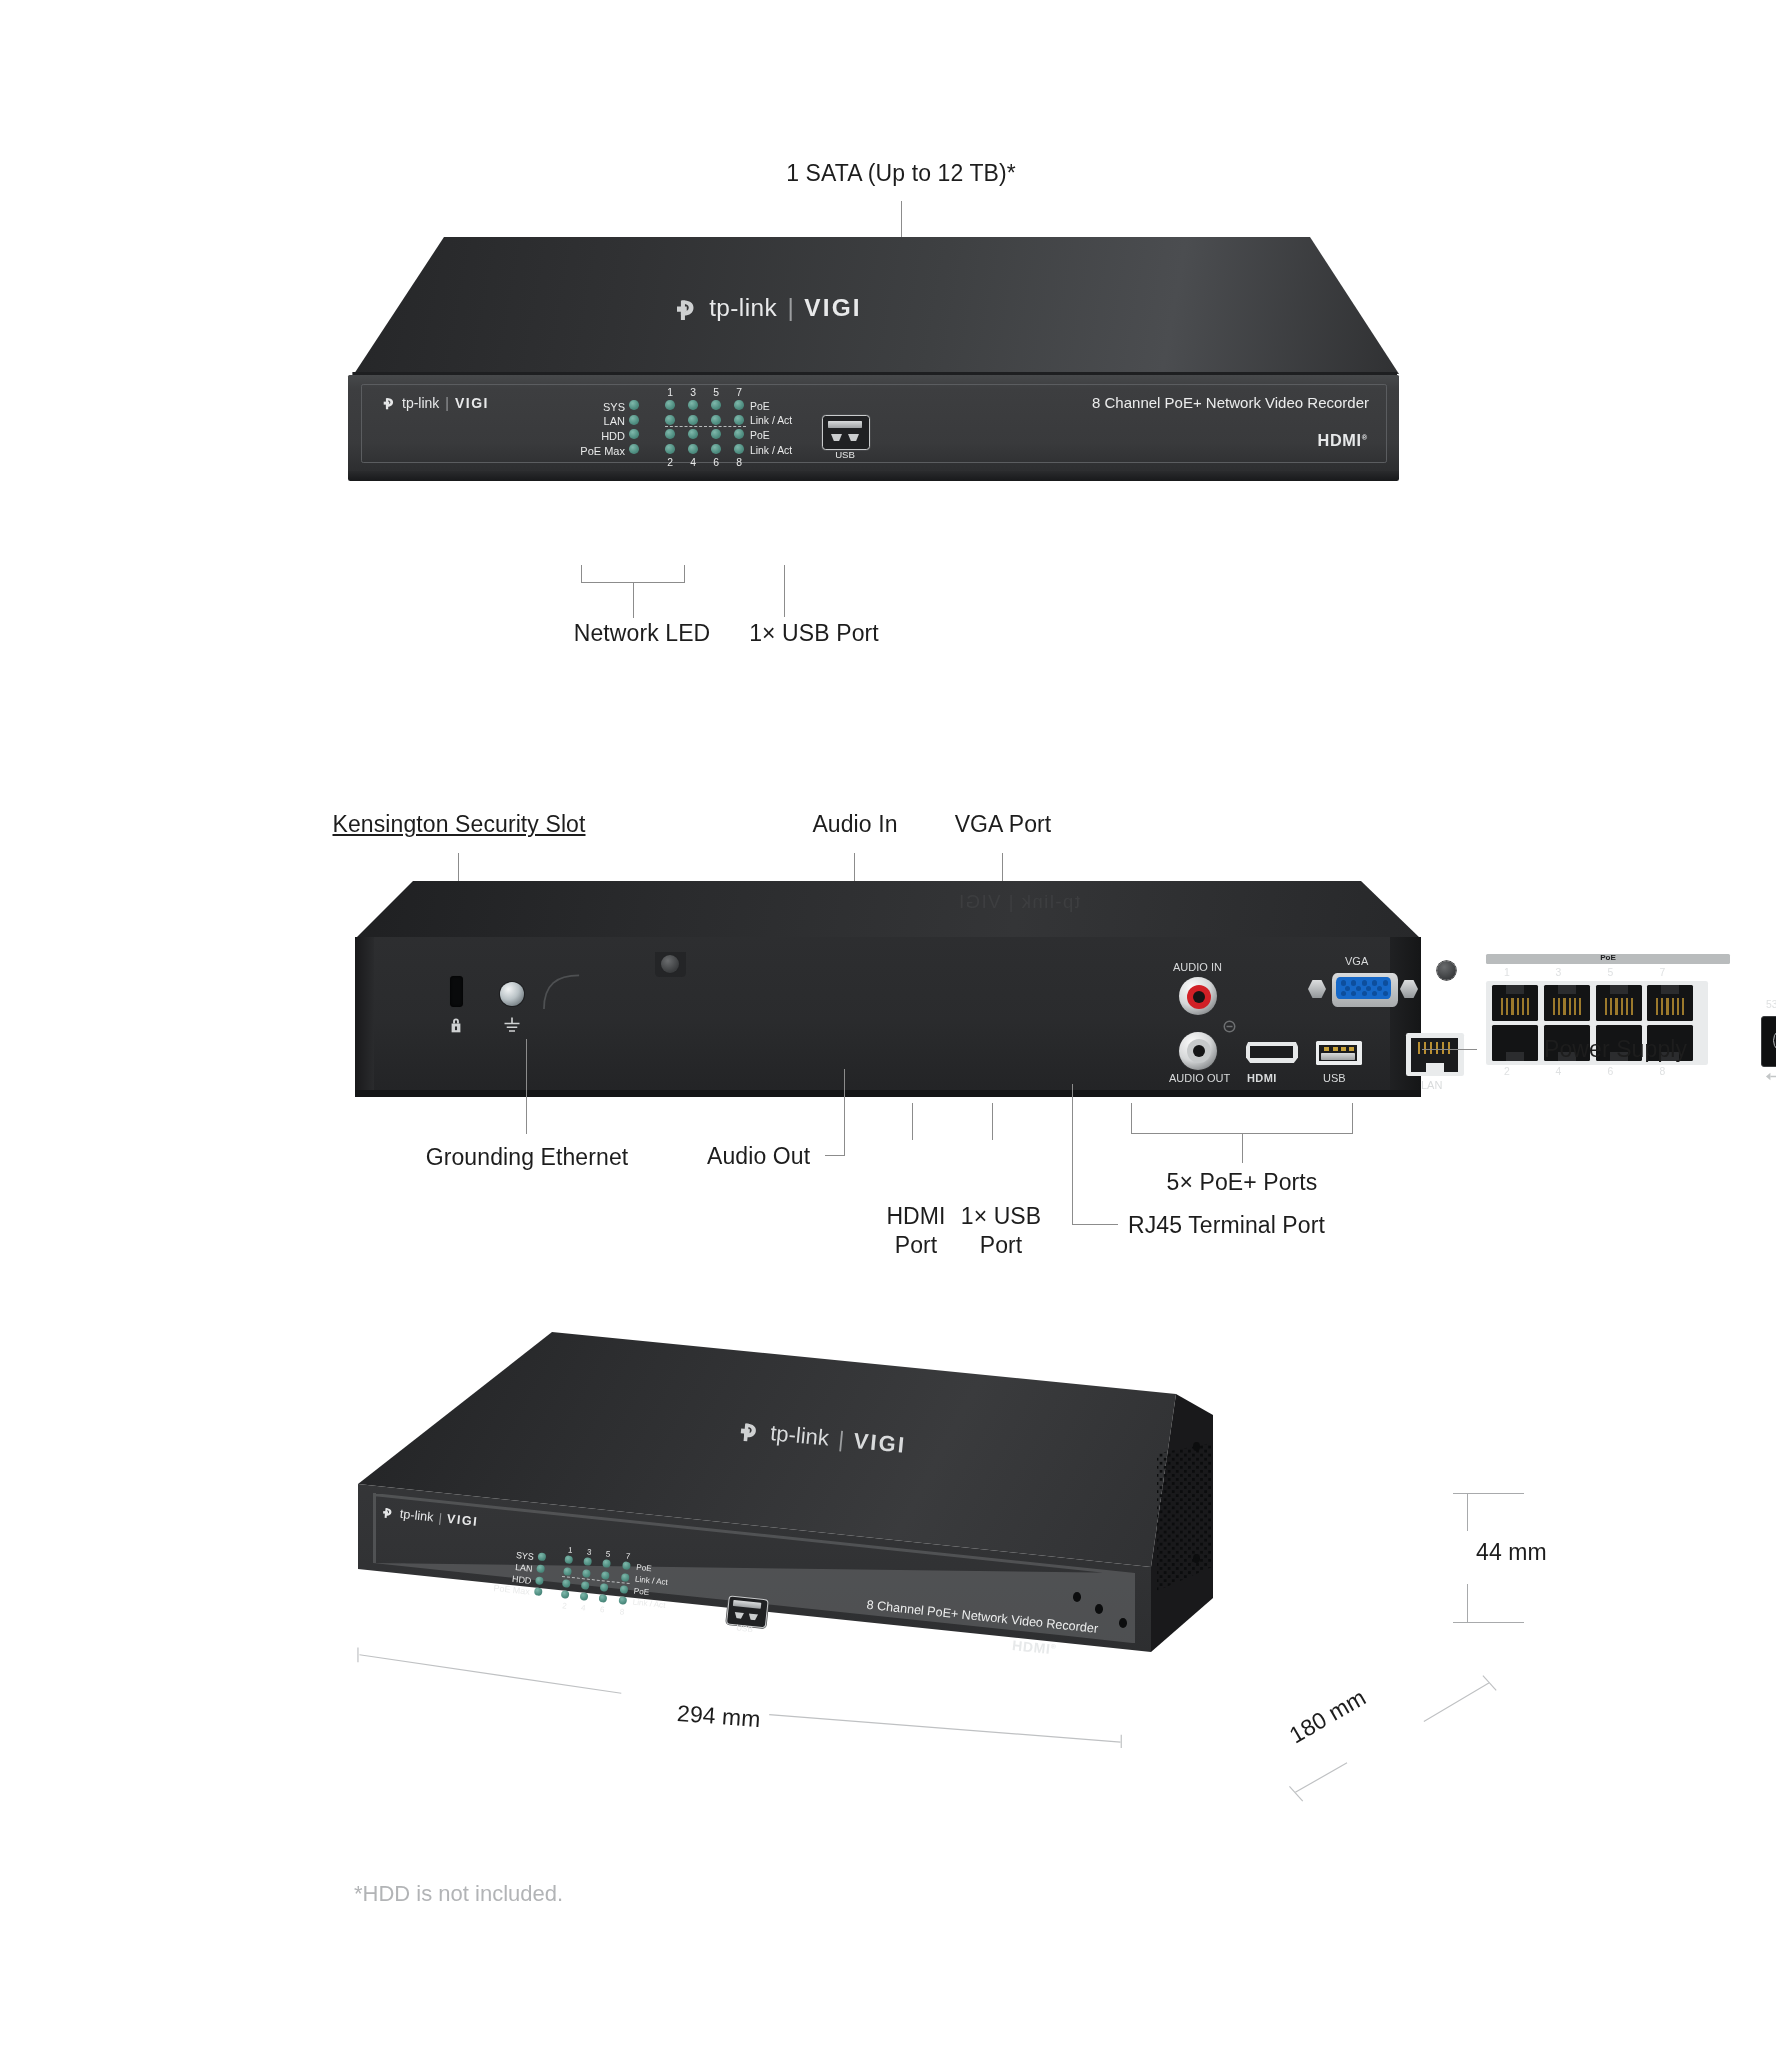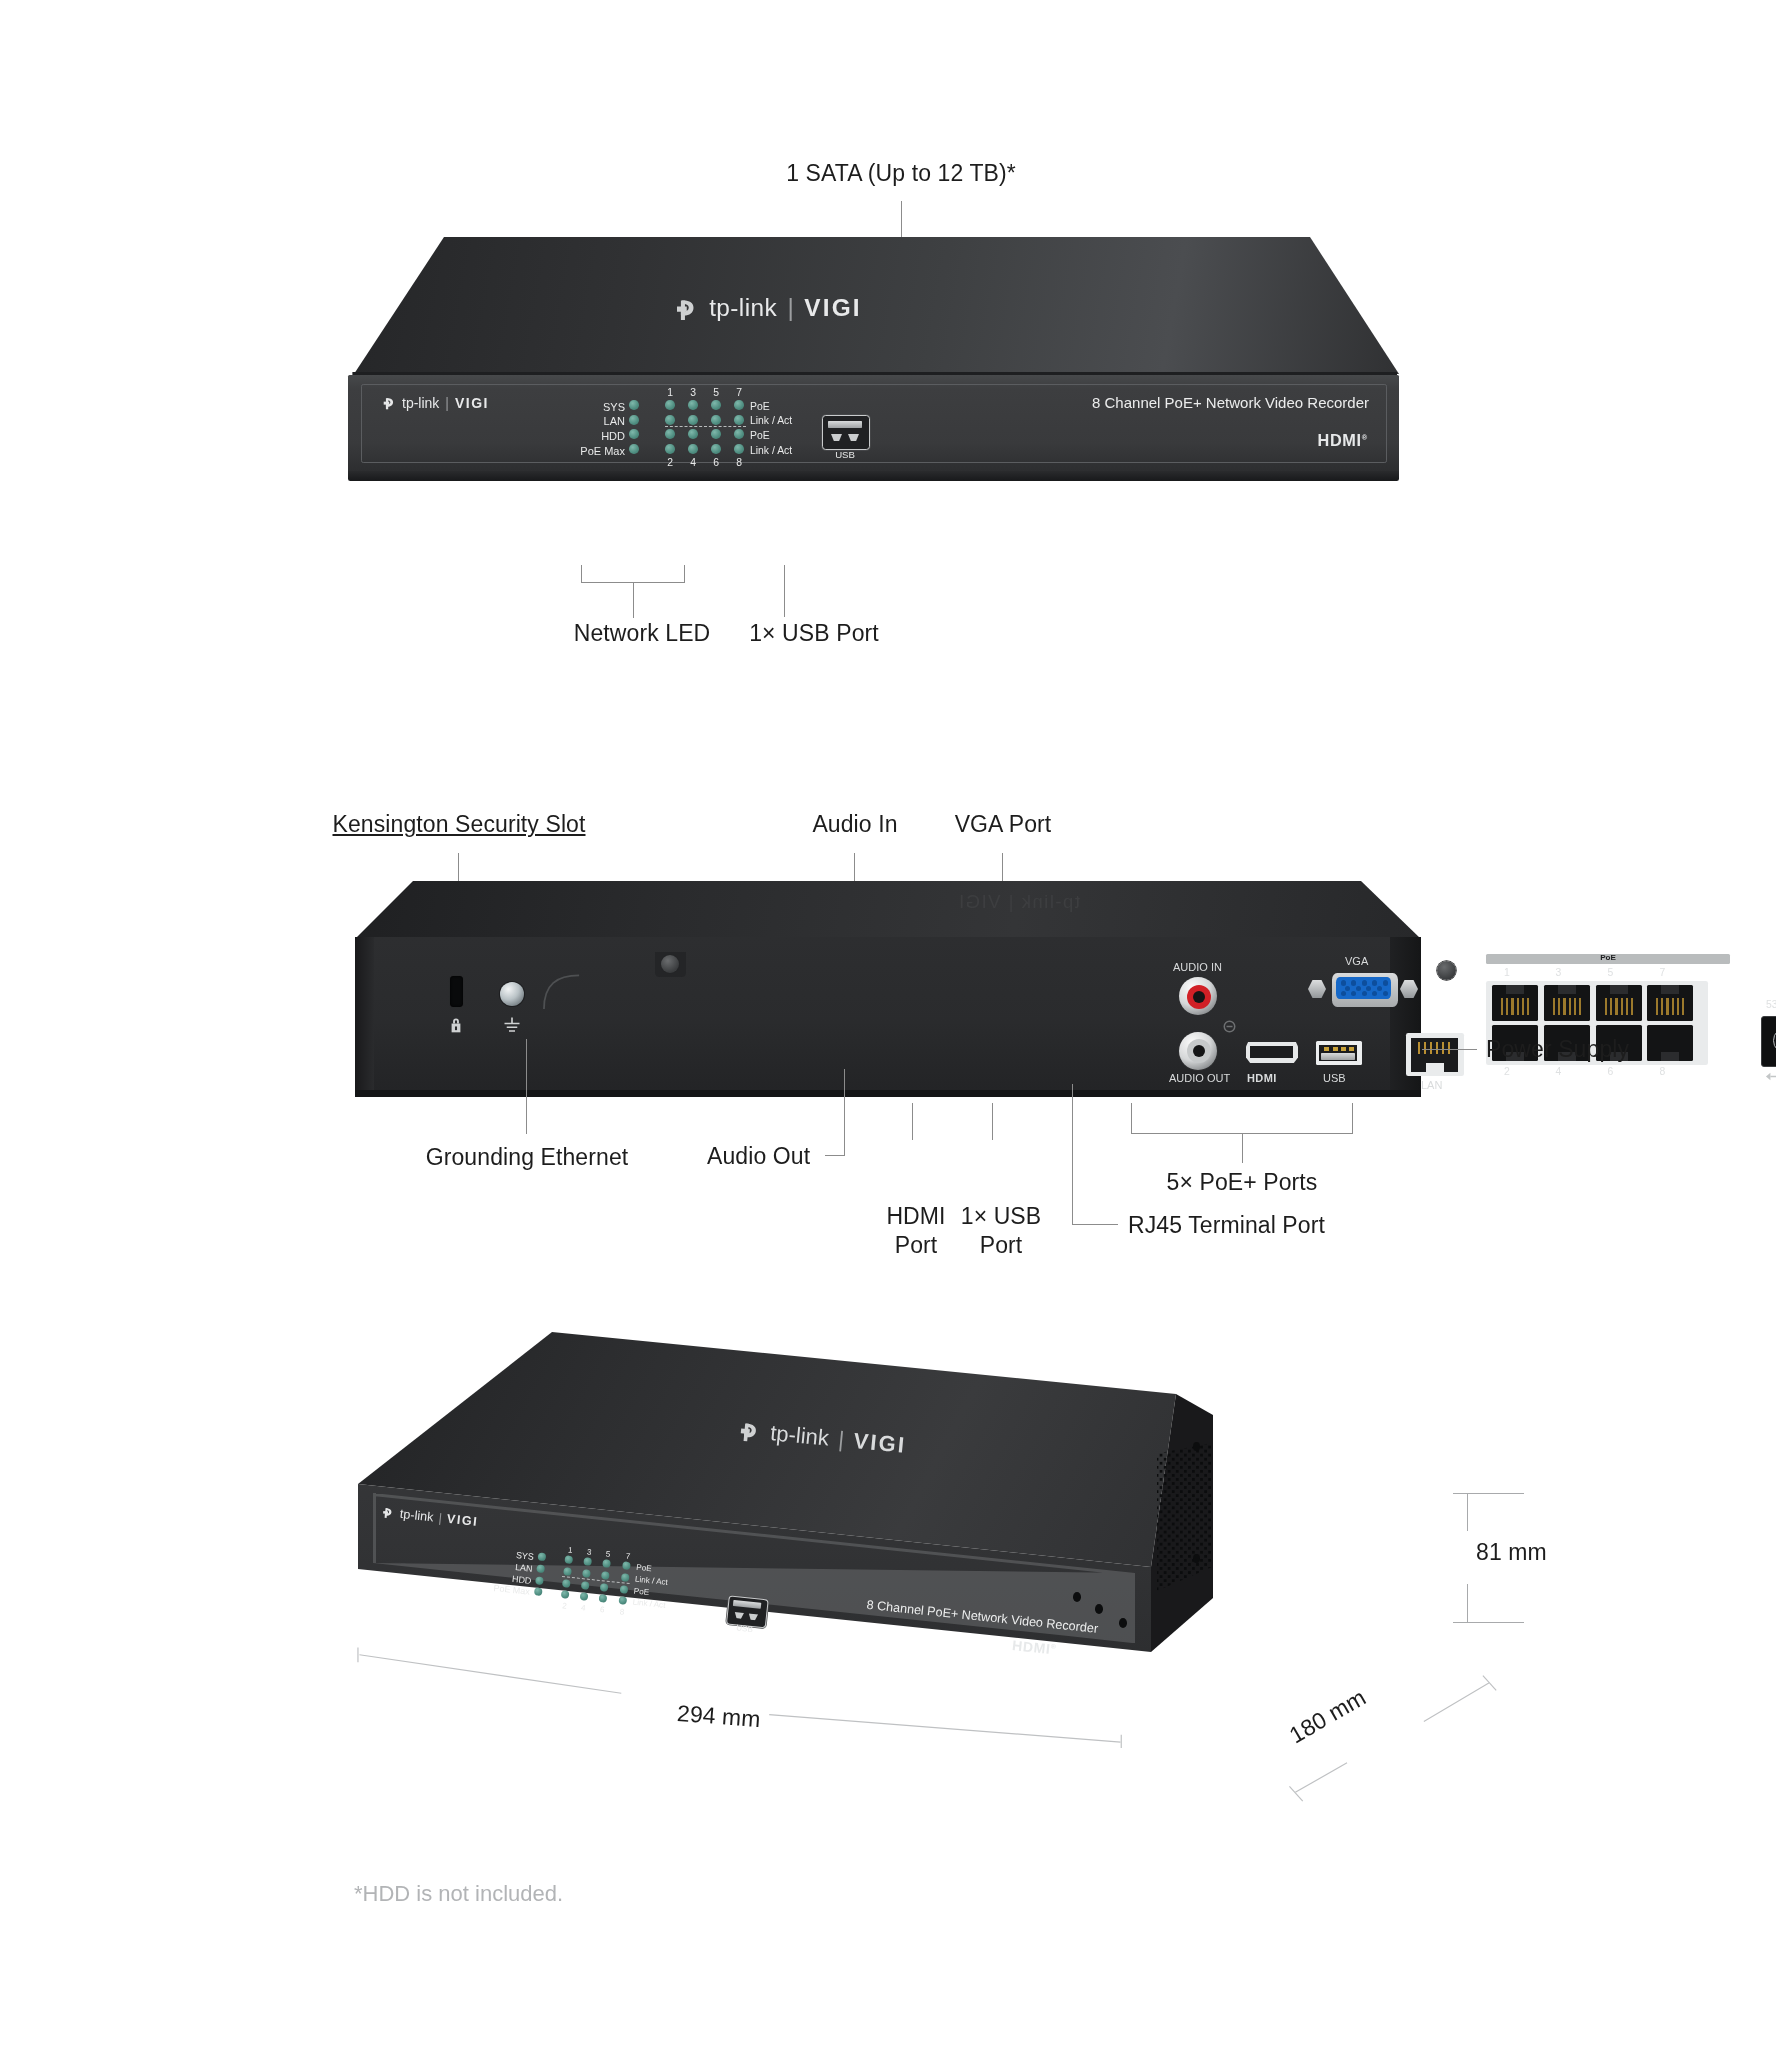--- a/index.html
+++ b/index.html
@@ -359,21 +359,21 @@
   </div>
   <svg class="abs" style="left:1405px;top:188px;" width="55" height="15" viewBox="0 0 74 20">
     <path d="M8 10l6-5v10zM66 10l-6-5v10z" fill="#c3c6c7"></path>
     <path d="M14 10h18M42 10h18" stroke="#c3c6c7" stroke-width="2"></path>
     <circle cx="37" cy="10" r="6" stroke="#c3c6c7" stroke-width="2" fill="none"></circle>
     <circle cx="37" cy="10" r="2" fill="#c3c6c7"></circle>
   </svg>
 </div>
 
 <div class="ln hln" style="left:1422px;top:1049px;width:55px;"></div>
-<div class="lbl" style="left:1486px;top:1035px;text-align:right;">Power Supply</div>
+<div class="lbl" style="left:1544px;top:1035px;text-align:right;">Power Supply</div>
 
 <div class="ln vln" style="left:526px;top:1039px;height:95px;"></div>
 <div class="lbl c" style="left:527px;top:1143px;">Grounding Ethernet</div>
 
 <div class="ln vln" style="left:844px;top:1069px;height:87px;"></div>
 <div class="ln hln" style="left:825px;top:1155px;width:20px;"></div>
 <div class="lbl" style="left:707px;top:1142px;">Audio Out</div>
 
 <div class="ln vln" style="left:912px;top:1103px;height:37px;"></div>
 <div class="lbl c" style="left:916px;top:1143px;">
@@ -517,21 +517,21 @@
     <div class="hdmilogo" style="left:651px;top:71px;font-size:14px;">
       <span>HDMI</span><span style="font-size:6.7px;vertical-align:super;">®</span>
     </div>
   </div>
 </div>
 
 <div class="ln hln" style="left:1453px;top:1493px;width:71px;background:#a8aaac;"></div>
 <div class="ln hln" style="left:1453px;top:1622px;width:71px;background:#a8aaac;"></div>
 <div class="ln vln" style="left:1467px;top:1493px;height:38px;background:#a8aaac;"></div>
 <div class="ln vln" style="left:1467px;top:1584px;height:38px;background:#a8aaac;"></div>
-<div class="lbl" style="left:1476px;top:1538px;">81 mm</div>
+<div class="lbl" style="left:1476px;top:1538px;">44 mm</div>
 
 <div class="abs" style="left:355px;top:1637px;width:784px;height:111px;">
   <svg width="784" height="111" viewBox="0 0 1060 150">
     <path d="M6 24 L360 76" stroke="#bfc1c3" stroke-width="1.6" fill="none"></path>
     <path d="M560 105 L1035 142" stroke="#bfc1c3" stroke-width="1.6" fill="none"></path>
     <path d="M4 14 L4 34" stroke="#bfc1c3" stroke-width="1.6"></path>
     <path d="M1036 132 L1036 150" stroke="#bfc1c3" stroke-width="1.6"></path>
   </svg>
 </div>
 <div class="lbl" style="left:677px;top:1702px;transform:rotate(4.2deg);">294 mm</div>

